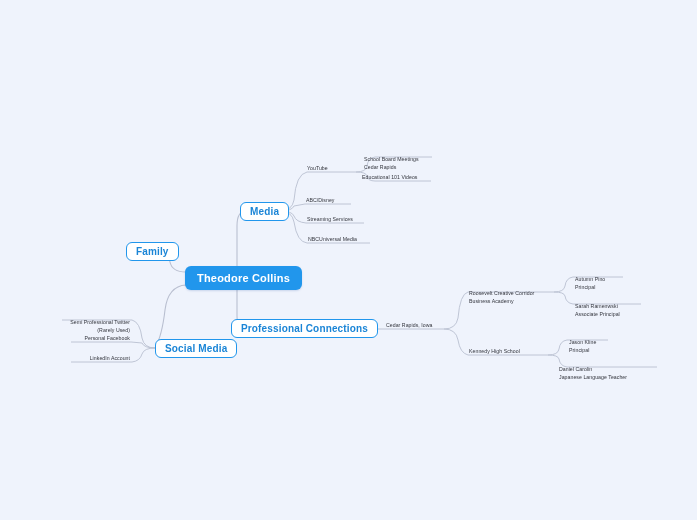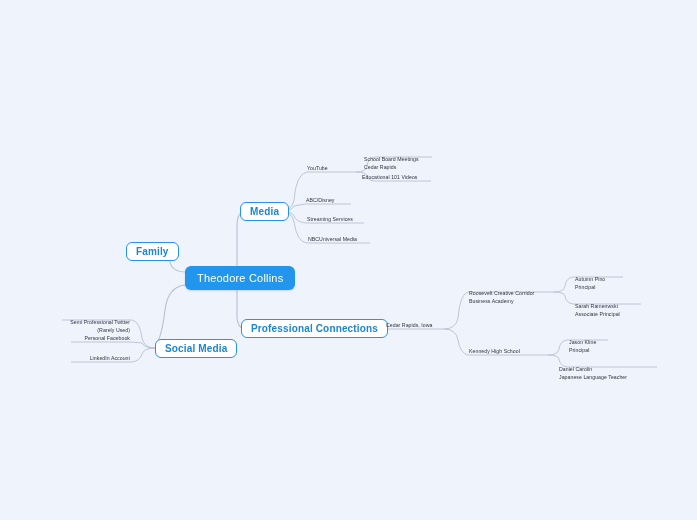--- a/index.html
+++ b/index.html
@@ -31,21 +31,21 @@
     position: absolute;
     box-sizing: border-box;
     white-space: pre;
   }
   
   .root {
     background: #2196ec;
     color: #ffffff;
     border-radius: 6px;
     font-size: 11px;
-    font-weight: normal;
+    font-weight: bold;
     letter-spacing: 0.2px;
     display: flex;
     align-items: center;
     justify-content: center;
     padding: 0 12px;
     height: 24px;
     box-shadow: 0 1px 2px rgba(30,80,160,0.18);
   }
   
   .lvl1 {
@@ -142,21 +142,21 @@
   </div>
 
   <div class="node lvl1" style="left:240px; top:202px;">
     <span>Media</span>
   </div>
 
   <div class="node lvl1" style="left:126px; top:242px;text-align:right;">
     <span>Family</span>
   </div>
 
-  <div class="node lvl1" style="left:241px; top:319px;align-items:center;">
+  <div class="node lvl1" style="left:231px; top:319px;align-items:center;">
     <span>Professional Connections</span>
   </div>
 
   <div class="node lvl1" style="left:155px; top:339px;">
     <span>Social Media</span>
   </div>
 
   <div class="node leaf right" style="left:307px; top:161px; width:60px; height:12px;">
     <span>YouTube</span>
   </div>

